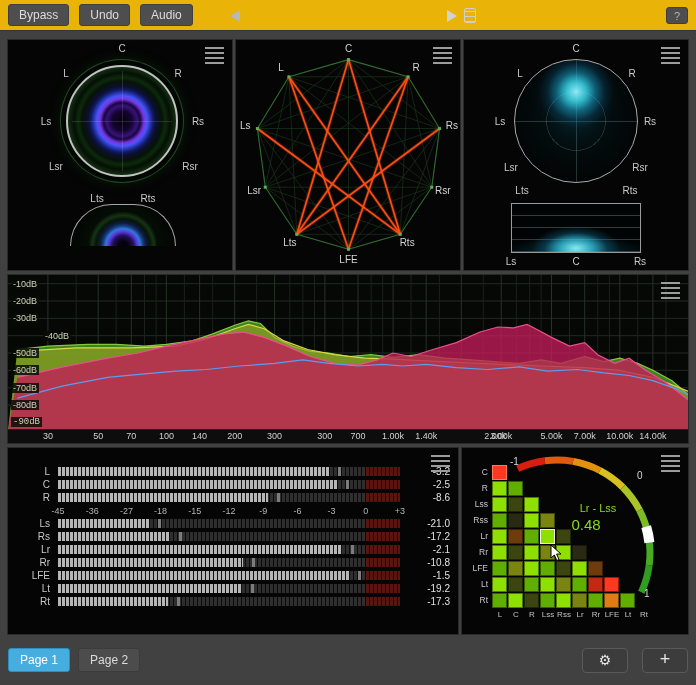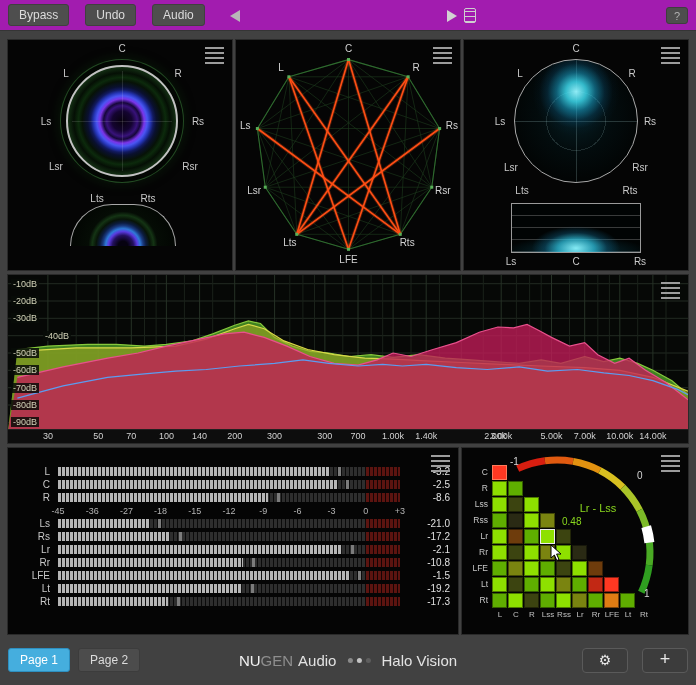--- a/index.html
+++ b/index.html
@@ -2,22 +2,22 @@
 <html><head>
 <meta charset="utf-8">
 <style>
 *{margin:0;padding:0;box-sizing:border-box}
 html,body{width:696px;height:685px;overflow:hidden;background:#414141;
   font-family:"Liberation Sans","DejaVu Sans",sans-serif}
 button{font-family:inherit}
 .app{width:696px;height:685px;position:relative}
 
 
-.toolbar{position:relative;height:31px;background:#a21caf;display:flex;align-items:center;
-  padding:0 8px;gap:16px;border-bottom:1px solid #353535}
+.toolbar{position:relative;height:31px;background:#eab308;display:flex;align-items:center;
+  padding:0 8px;gap:10px;border-bottom:1px solid #353535}
 .tb-btn{background:#4e4e4e;border:1px solid #404040;border-radius:3px;color:#dcdcdc;
   font-size:12px;padding:3px 10px;cursor:pointer}
 .tri-l{position:absolute;left:230px;top:10px;width:0;height:0;border-top:6px solid transparent;
   border-bottom:6px solid transparent;border-right:10px solid #b8b8b8;cursor:pointer}
 .tri-r{position:absolute;left:447px;top:10px;width:0;height:0;border-top:6px solid transparent;
   border-bottom:6px solid transparent;border-left:10px solid #d2d2d2;cursor:pointer}
 .doc-icon{position:absolute;left:464px;top:8px;width:12px;height:15px;border:1px solid #cfcfcf;
   border-radius:2px;background:repeating-linear-gradient(180deg,transparent 0 2px,#cfcfcf 2px 3px,transparent 3px 5px);cursor:pointer}
 .help-btn{position:absolute;right:8px;top:7px;width:22px;height:17px;border-radius:3px;
   background:#4e4e4e;border:1px solid #3e3e3e;color:#b2b2b2;font-size:11px;cursor:pointer}
@@ -90,21 +90,21 @@
 .m-peak{position:absolute;top:0;bottom:0;width:3px;background:#7c7c7c}
 .m-scale{flex:1;position:relative;margin:7px 6px;height:12px}
 .m-scale span{position:absolute;top:1px;transform:translateX(-50%);font-size:9px;color:#b4b4b4}
 .m-scale-row{height:13px}
 
 
 .corr-panel{flex:1;height:188px}
 #gauge-svg{position:absolute;left:0;top:0;pointer-events:none}
 .g-lab{position:absolute;font-size:10px;color:#d4d4d4;z-index:4}
 .g-pair{position:absolute;left:96px;top:54px;width:80px;text-align:center;color:#8ad81e;font-size:11px;z-index:4}
-.g-val{position:absolute;left:100px;top:68px;width:80px;text-align:left;color:#8ad81e;font-size:10px;z-index:4}
+.g-val{position:absolute;left:84px;top:68px;width:80px;text-align:center;color:#8ad81e;font-size:15px;z-index:4}
 #corr-matrix{position:absolute;left:4px;top:16px;z-index:3}
 .mx-row{display:flex;height:16px;align-items:center}
 .mx-rowlab{width:26px;text-align:right;padding-right:4px;font-size:8.5px;color:#c8c8c8}
 .mx-cell{width:15px;height:15px;margin-right:1px;border:1px solid rgba(0,0,0,.45);cursor:pointer}
 .mx-cell.sel{border:1px solid #ececec}
 .mx-cell.hot{border:1px solid #ff7a5a}
 .mx-cols{display:flex;padding-left:26px;margin-top:2px}
 .mx-cols span{width:16px;text-align:center;font-size:8px;color:#c2c2c2}
 .cursor{position:absolute;left:88px;top:96px;z-index:8}
 
@@ -340,21 +340,21 @@
         </svg>
       <div id="db-labels">
           <span class="db-lab" style="top: 3.66667px;">-10dB</span>
           <span class="db-lab" style="top: 21px;">-20dB</span>
           <span class="db-lab" style="top: 38.3333px;">-30dB</span>
           <span class="db-lab" style="top: 55.6667px; margin-left: 32px;">-40dB</span>
           <span class="db-lab" style="top: 73px;">-50dB</span>
           <span class="db-lab" style="top: 90.3333px;">-60dB</span>
           <span class="db-lab" style="top: 107.667px;">-70dB</span>
           <span class="db-lab" style="top: 125px;">-80dB</span>
-          <span class="db-lab" style="top: 142.333px;">-90dB</span>
+          <span class="db-lab" style="top: 142.333px; font-family: Liberation Mono, monospace;">-90dB</span>
         </div>
       <div id="freq-strip">
           <span class="fq-lab" style="left: 5.86971%;">30</span>
           <span class="fq-lab" style="left: 13.2647%;">50</span>
           <span class="fq-lab" style="left: 18.1356%;">70</span>
           <span class="fq-lab" style="left: 23.299%;">100</span>
           <span class="fq-lab" style="left: 28.1699%;">140</span>
           <span class="fq-lab" style="left: 33.3333%;">200</span>
           <span class="fq-lab" style="left: 39.203%;">300</span>
           <span class="fq-lab" style="left: 46.598%;">300</span>
@@ -592,31 +592,20 @@
         <svg class="cursor" width="12" height="18" viewBox="0 0 12 18">
           <path d="M1,1 L1,14 L4.4,11 L6.8,16.5 L9,15.5 L6.6,10 L11,10 Z" fill="#ffffff" stroke="#000000" stroke-width="1"></path>
         </svg>
       </section>
     </div>
   </div>
 
   <div class="footer">
     <button class="page-btn active">Page 1</button>
     <button class="page-btn">Page 2</button>
-    <div class="brand">
-      <span class="b-nu">NU</span>
-        <span class="b-gen">GEN</span>
-      <span class="b-audio">Audio</span>
-      <span class="dots">
-          <i></i>
-          <i></i>
-          <i></i>
-        </span>
-      <span class="b-prod">Halo Vision</span>
-    </div>
     <div class="f-right">
       <button class="icon-btn">
           <span class="gear">⚙</span>
         </button>
       <button class="icon-btn">
           <span class="plus">+</span>
         </button>
     </div>
   </div>
 </div>

